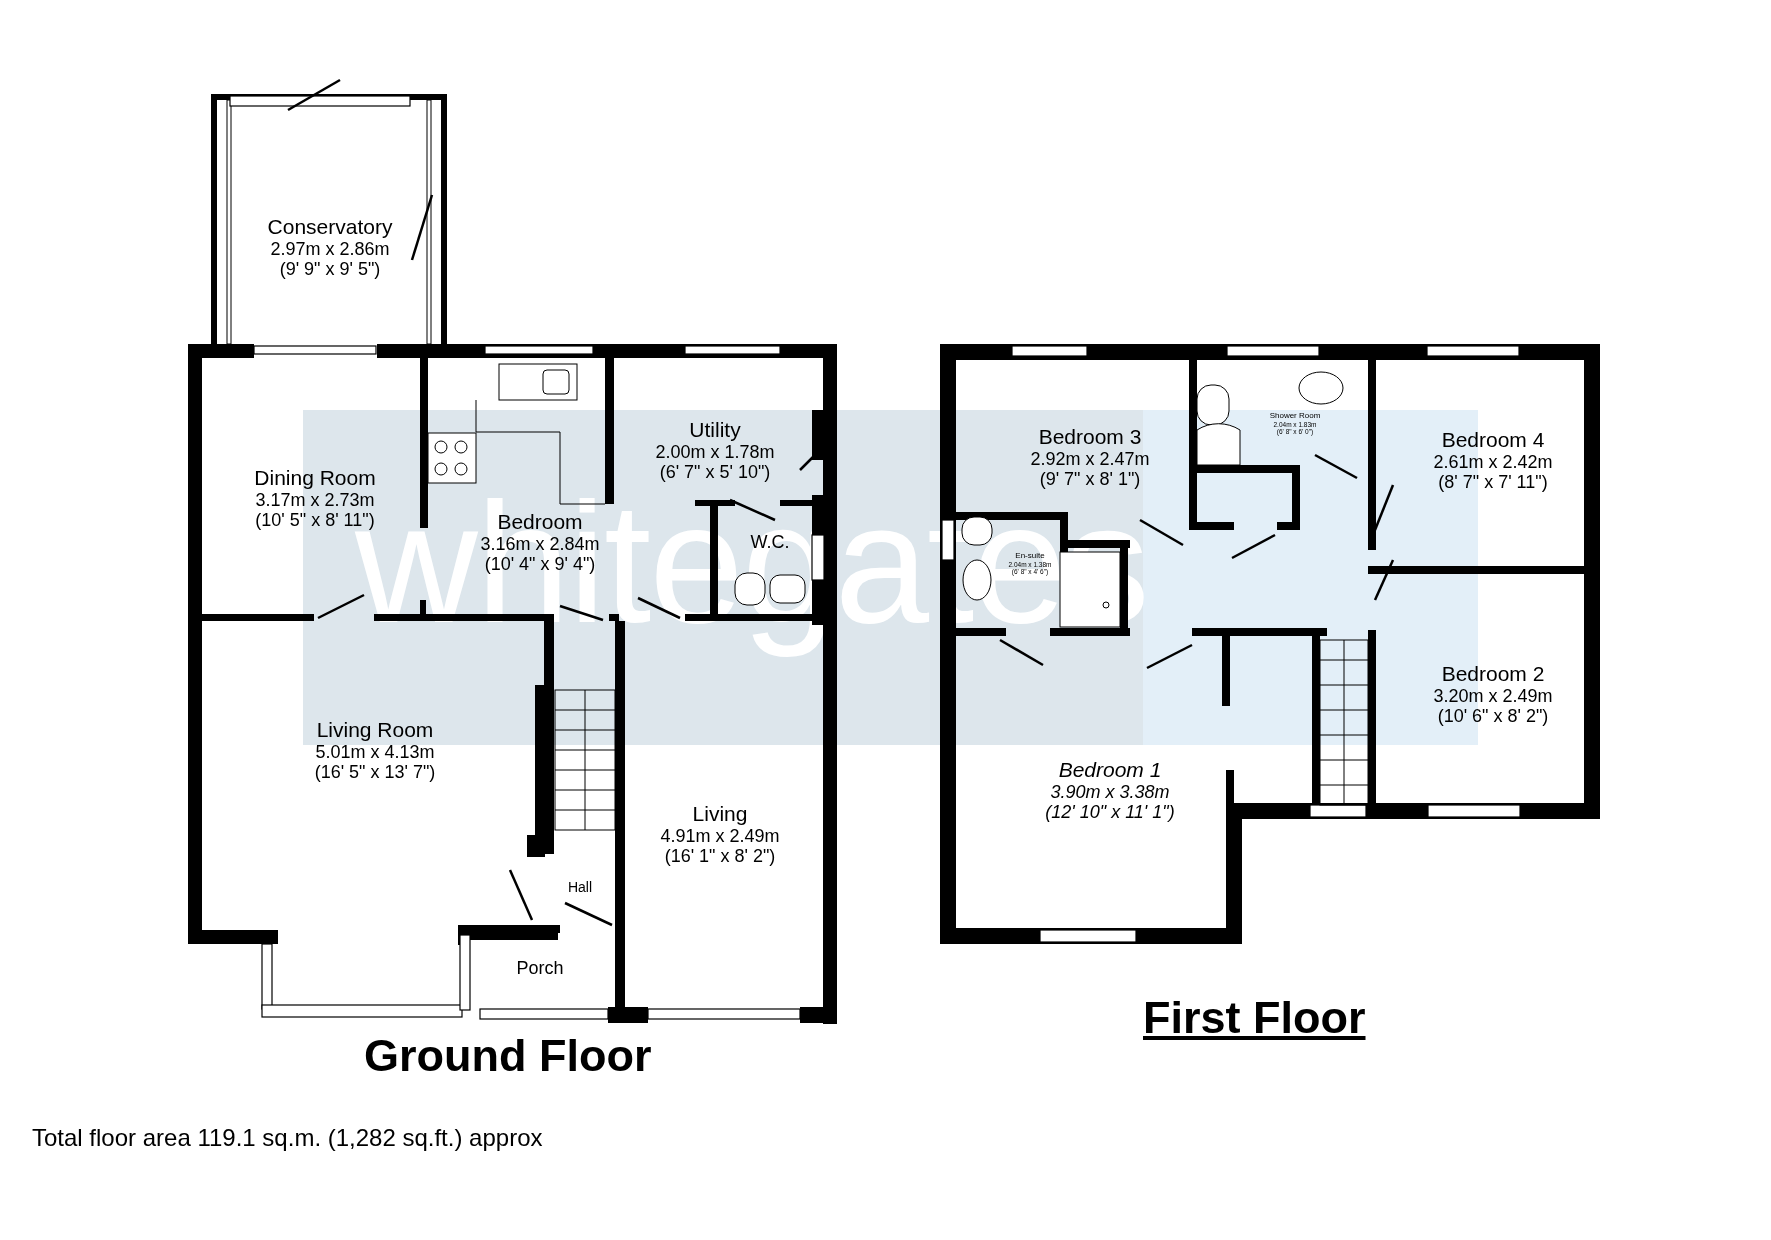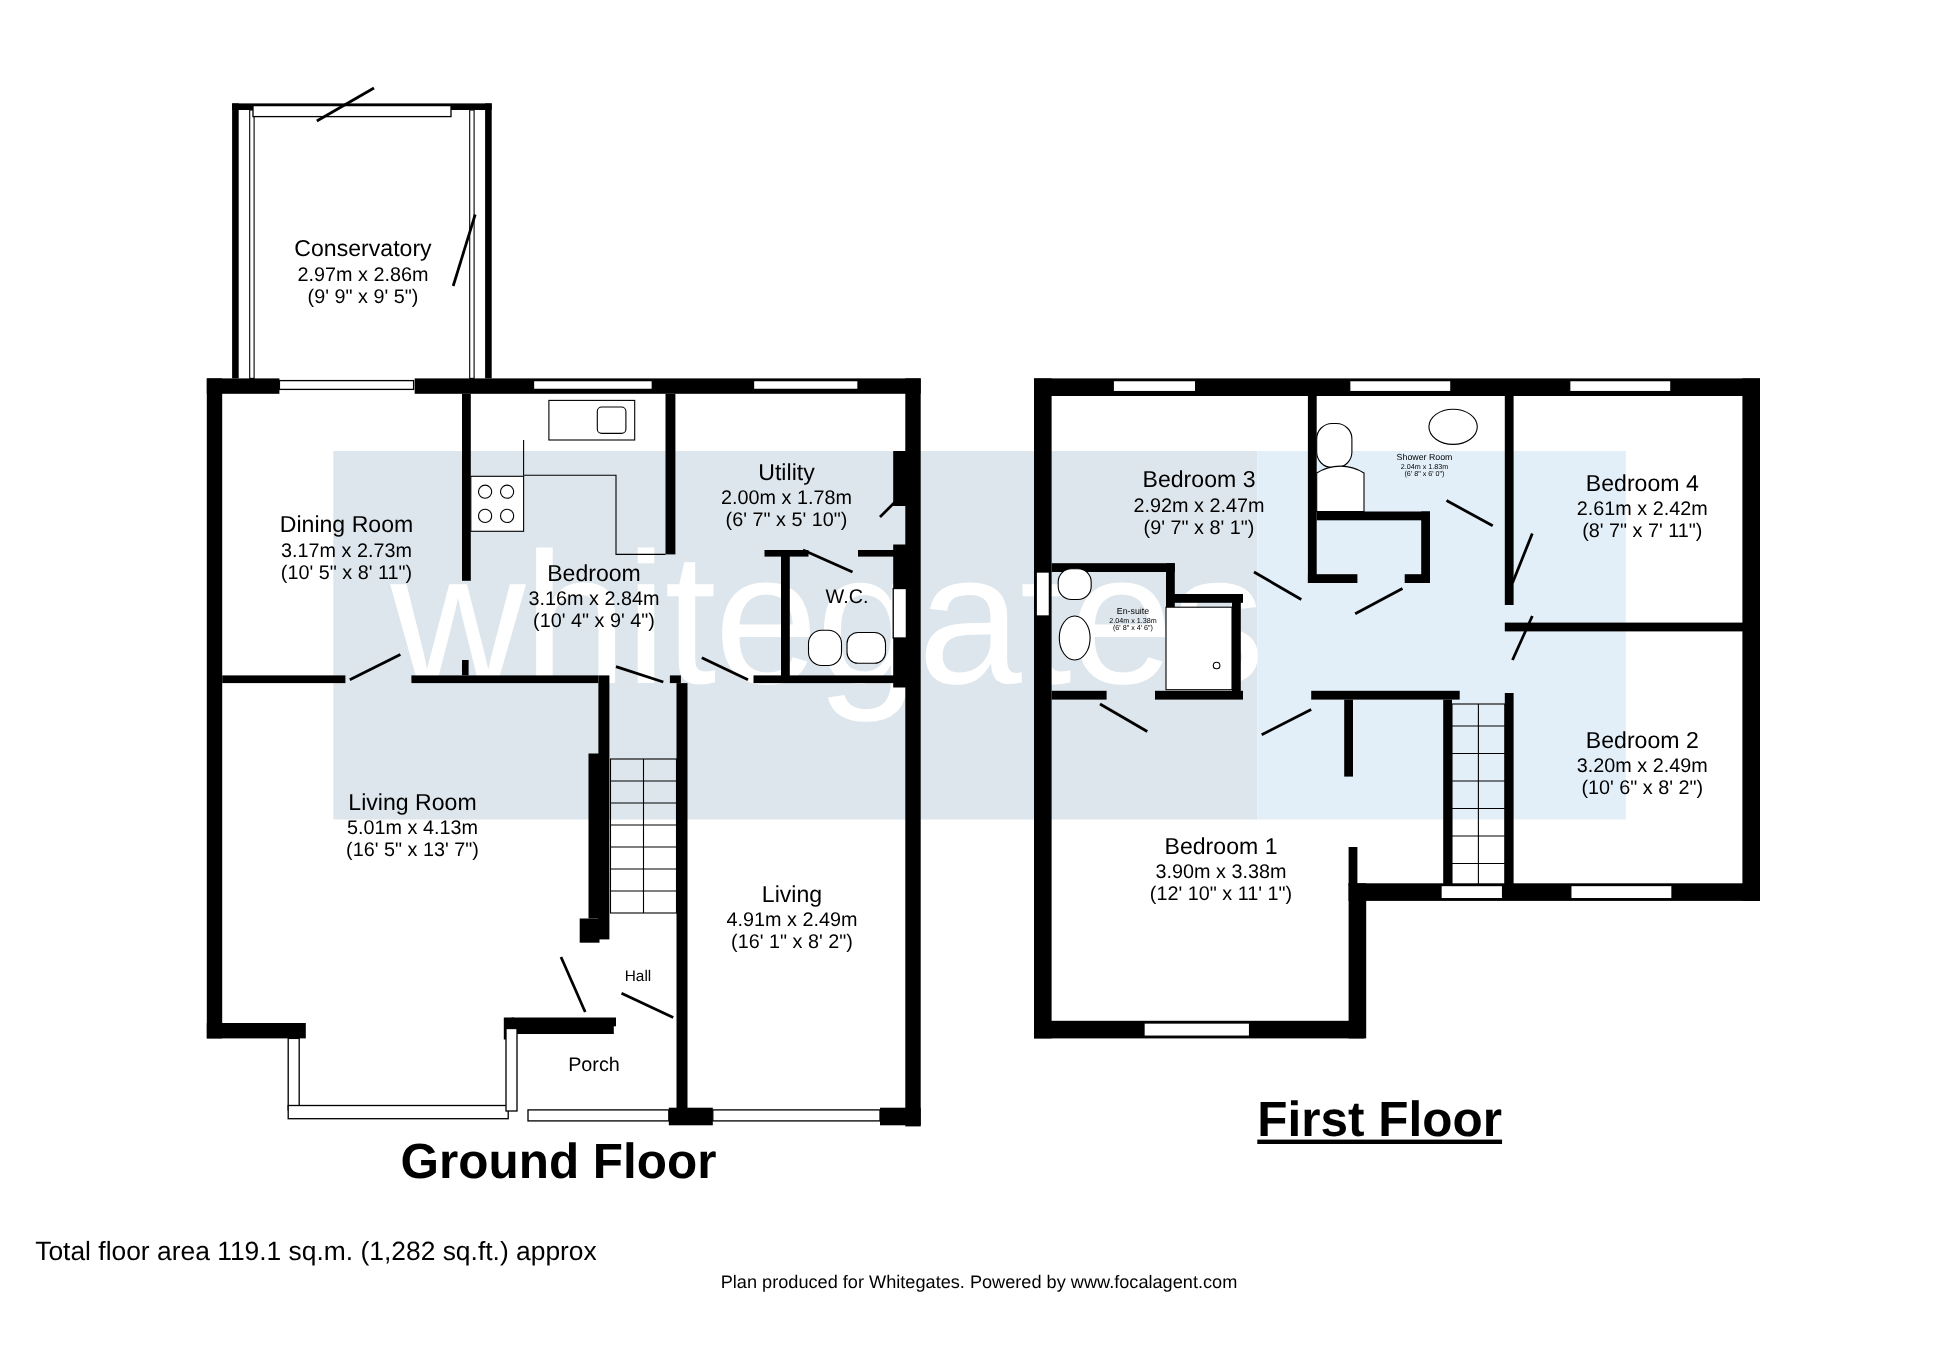--- a/index.html
+++ b/index.html
@@ -237,25 +237,24 @@
 <div class="room small" style="left:995px;top:552px;width:70px;">
   <div class="n">En-suite</div>
   <div class="d">2.04m x 1.38m</div>
   <div class="d">(6' 8" x 4' 6")</div>
 </div>
 <div class="room" style="left:1398px;top:662px;width:190px;">
   <div class="n">Bedroom 2</div>
   <div class="d">3.20m x 2.49m</div>
   <div class="d">(10' 6" x 8' 2")</div>
 </div>
-<div class="room" style="left:1010px;top:758px;width:200px;">
+<div class="room" style="left:1010px;top:758px;width:200px;font-style:italic;">
   <div class="n">Bedroom 1</div>
   <div class="d">3.90m x 3.38m</div>
   <div class="d">(12' 10" x 11' 1")</div>
 </div>
 
 <div class="floor-title" style="left:364px;top:1030px;">Ground Floor</div>
 <div class="floor-title" style="left:1143px;top:992px;text-decoration:underline;">First Floor</div>
 
 <div class="area">Total floor area 119.1 sq.m. (1,282 sq.ft.) approx</div>
 <div class="disc">
-  <div>Plan produced for Whitegates. Powered by www.focalagent.com</div>
 </div>
 
 </body></html>

